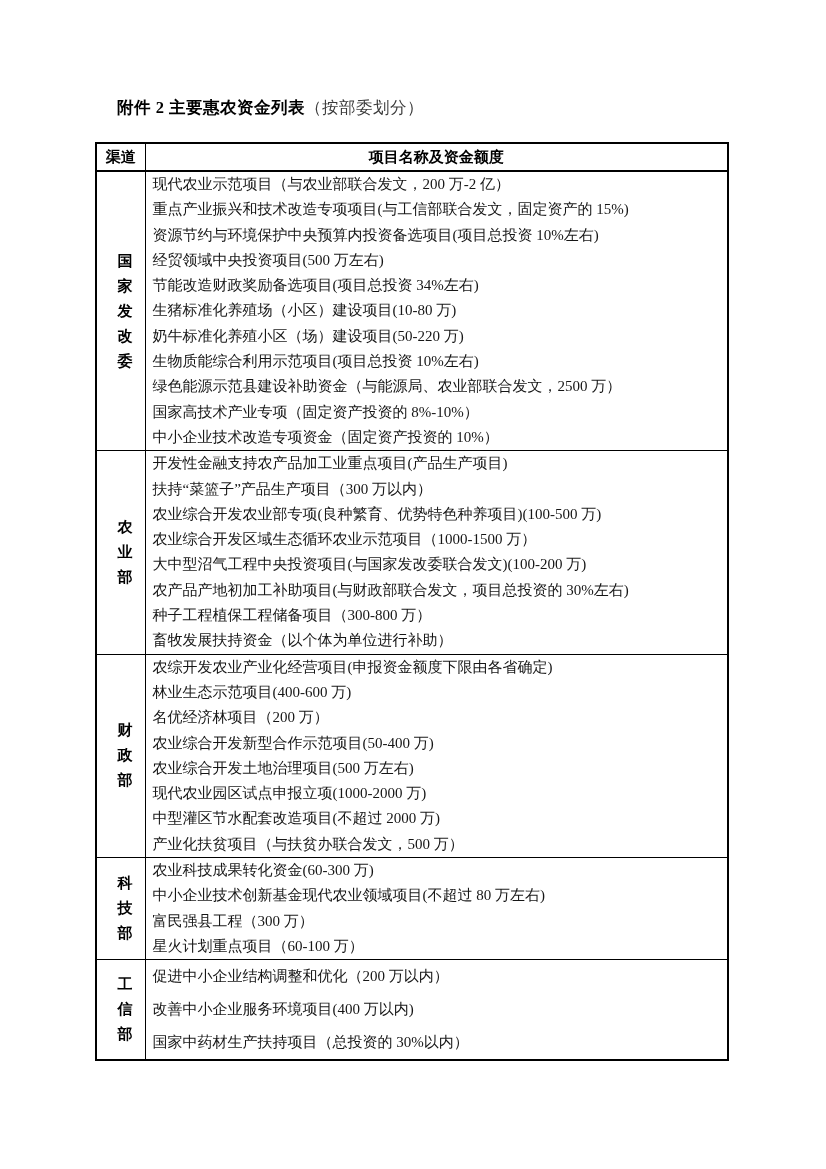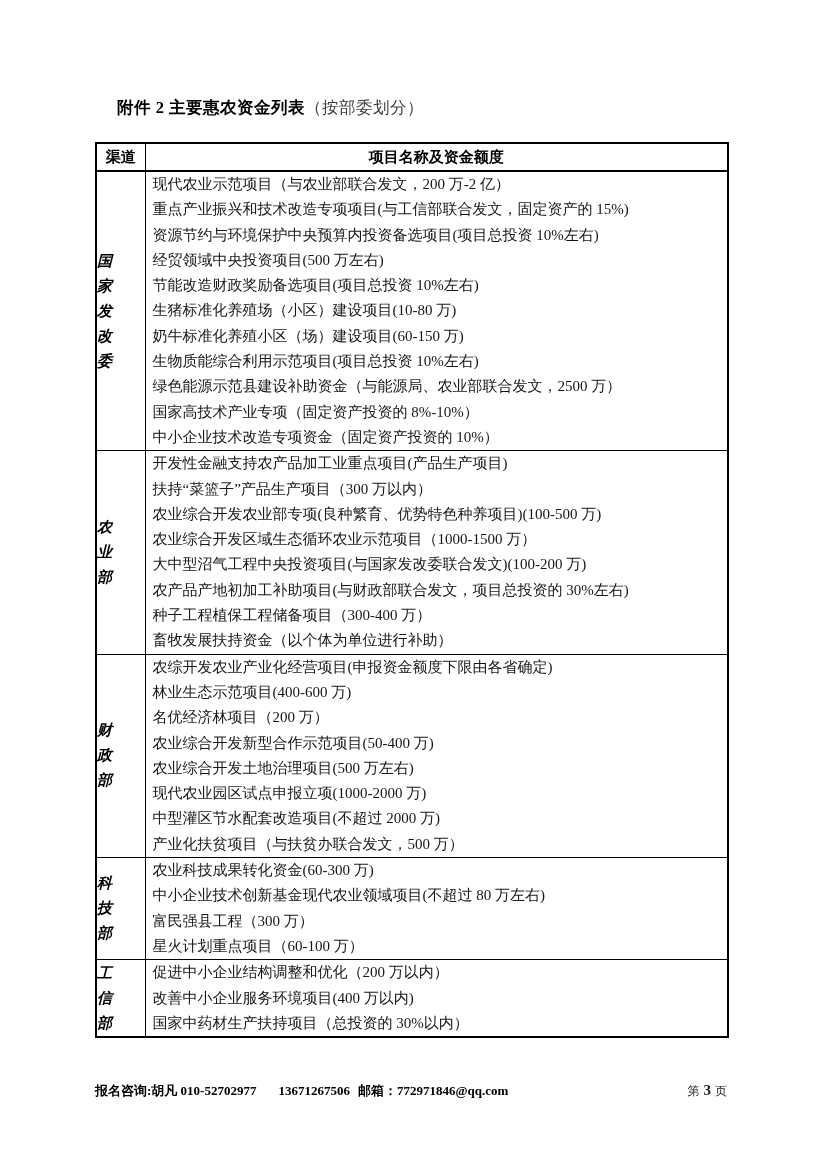--- a/index.html
+++ b/index.html
@@ -50,24 +50,23 @@
     height: 26px;
     line-height: 26px;
     padding: 0;
     text-align: center;
     color: #000;
   }
   th.channel-hdr { border-right: 1.5px solid #000; }
 
   td.channel-cell {
     border-right: 1.5px solid #000;
-    text-align: left;
+    text-align: right;
     vertical-align: middle;
-    padding: 0;
-    font-style: italic;
+    padding: 12px;
   }
   .channel-label {
     display: inline-block;
     width: 1em;
     word-break: break-all;
     font-weight: bold;
     font-size: 15px;
     line-height: 25px;
     letter-spacing: 0;
     color: #000;
@@ -140,27 +139,27 @@
         <tr>
           <td class="project-cell">重点产业振兴和技术改造专项项目(与工信部联合发文，固定资产的 15%)</td>
         </tr>
         <tr>
           <td class="project-cell">资源节约与环境保护中央预算内投资备选项目(项目总投资 10%左右)</td>
         </tr>
         <tr>
           <td class="project-cell">经贸领域中央投资项目(500 万左右)</td>
         </tr>
         <tr>
-          <td class="project-cell">节能改造财政奖励备选项目(项目总投资 10%左右)</td>
+          <td class="project-cell">节能改造财政奖励备选项目(项目总投资 34%左右)</td>
         </tr>
         <tr>
           <td class="project-cell">生猪标准化养殖场（小区）建设项目(10-80 万)</td>
         </tr>
         <tr>
-          <td class="project-cell">奶牛标准化养殖小区（场）建设项目(60-150 万)</td>
+          <td class="project-cell">奶牛标准化养殖小区（场）建设项目(50-220 万)</td>
         </tr>
         <tr>
           <td class="project-cell">生物质能综合利用示范项目(项目总投资 10%左右)</td>
         </tr>
         <tr>
           <td class="project-cell">绿色能源示范县建设补助资金（与能源局、农业部联合发文，2500 万）</td>
         </tr>
         <tr>
           <td class="project-cell">国家高技术产业专项（固定资产投资的 8%-10%）</td>
         </tr>
@@ -180,21 +179,21 @@
         <tr>
           <td class="project-cell">农业综合开发区域生态循环农业示范项目（1000-1500 万）</td>
         </tr>
         <tr>
           <td class="project-cell">大中型沼气工程中央投资项目(与国家发改委联合发文)(100-200 万)</td>
         </tr>
         <tr>
           <td class="project-cell">农产品产地初加工补助项目(与财政部联合发文，项目总投资的 30%左右)</td>
         </tr>
         <tr>
-          <td class="project-cell">种子工程植保工程储备项目（300-400 万）</td>
+          <td class="project-cell">种子工程植保工程储备项目（300-800 万）</td>
         </tr>
         <tr>
           <td class="project-cell">畜牧发展扶持资金（以个体为单位进行补助）</td>
         </tr>
         <tr class="section-start">
           <td class="channel-cell" rowspan="8"><span class="channel-label">财政部</span></td>
           <td class="project-cell">农综开发农业产业化经营项目(申报资金额度下限由各省确定)</td>
         </tr>
         <tr>
           <td class="project-cell">林业生态示范项目(400-600 万)</td>
@@ -236,22 +235,14 @@
         </tr>
         <tr>
           <td class="project-cell">改善中小企业服务环境项目(400 万以内)</td>
         </tr>
         <tr>
           <td class="project-cell">国家中药材生产扶持项目（总投资的 30%以内）</td>
         </tr>
       </tbody>
   </table>
 
-  <div class="footer">
-    <div class="footer-left">
-      <span>报名咨询:胡凡 010-52702977</span><span class="phone2">13671267506</span><span class="email-label">邮箱：</span><span>772971846@qq.com</span>
-    </div>
-    <div class="page-indicator">
-      <span>第</span><span class="page-num">3</span><span>页</span>
-    </div>
-  </div>
 
 </div>
 
 </body></html>

